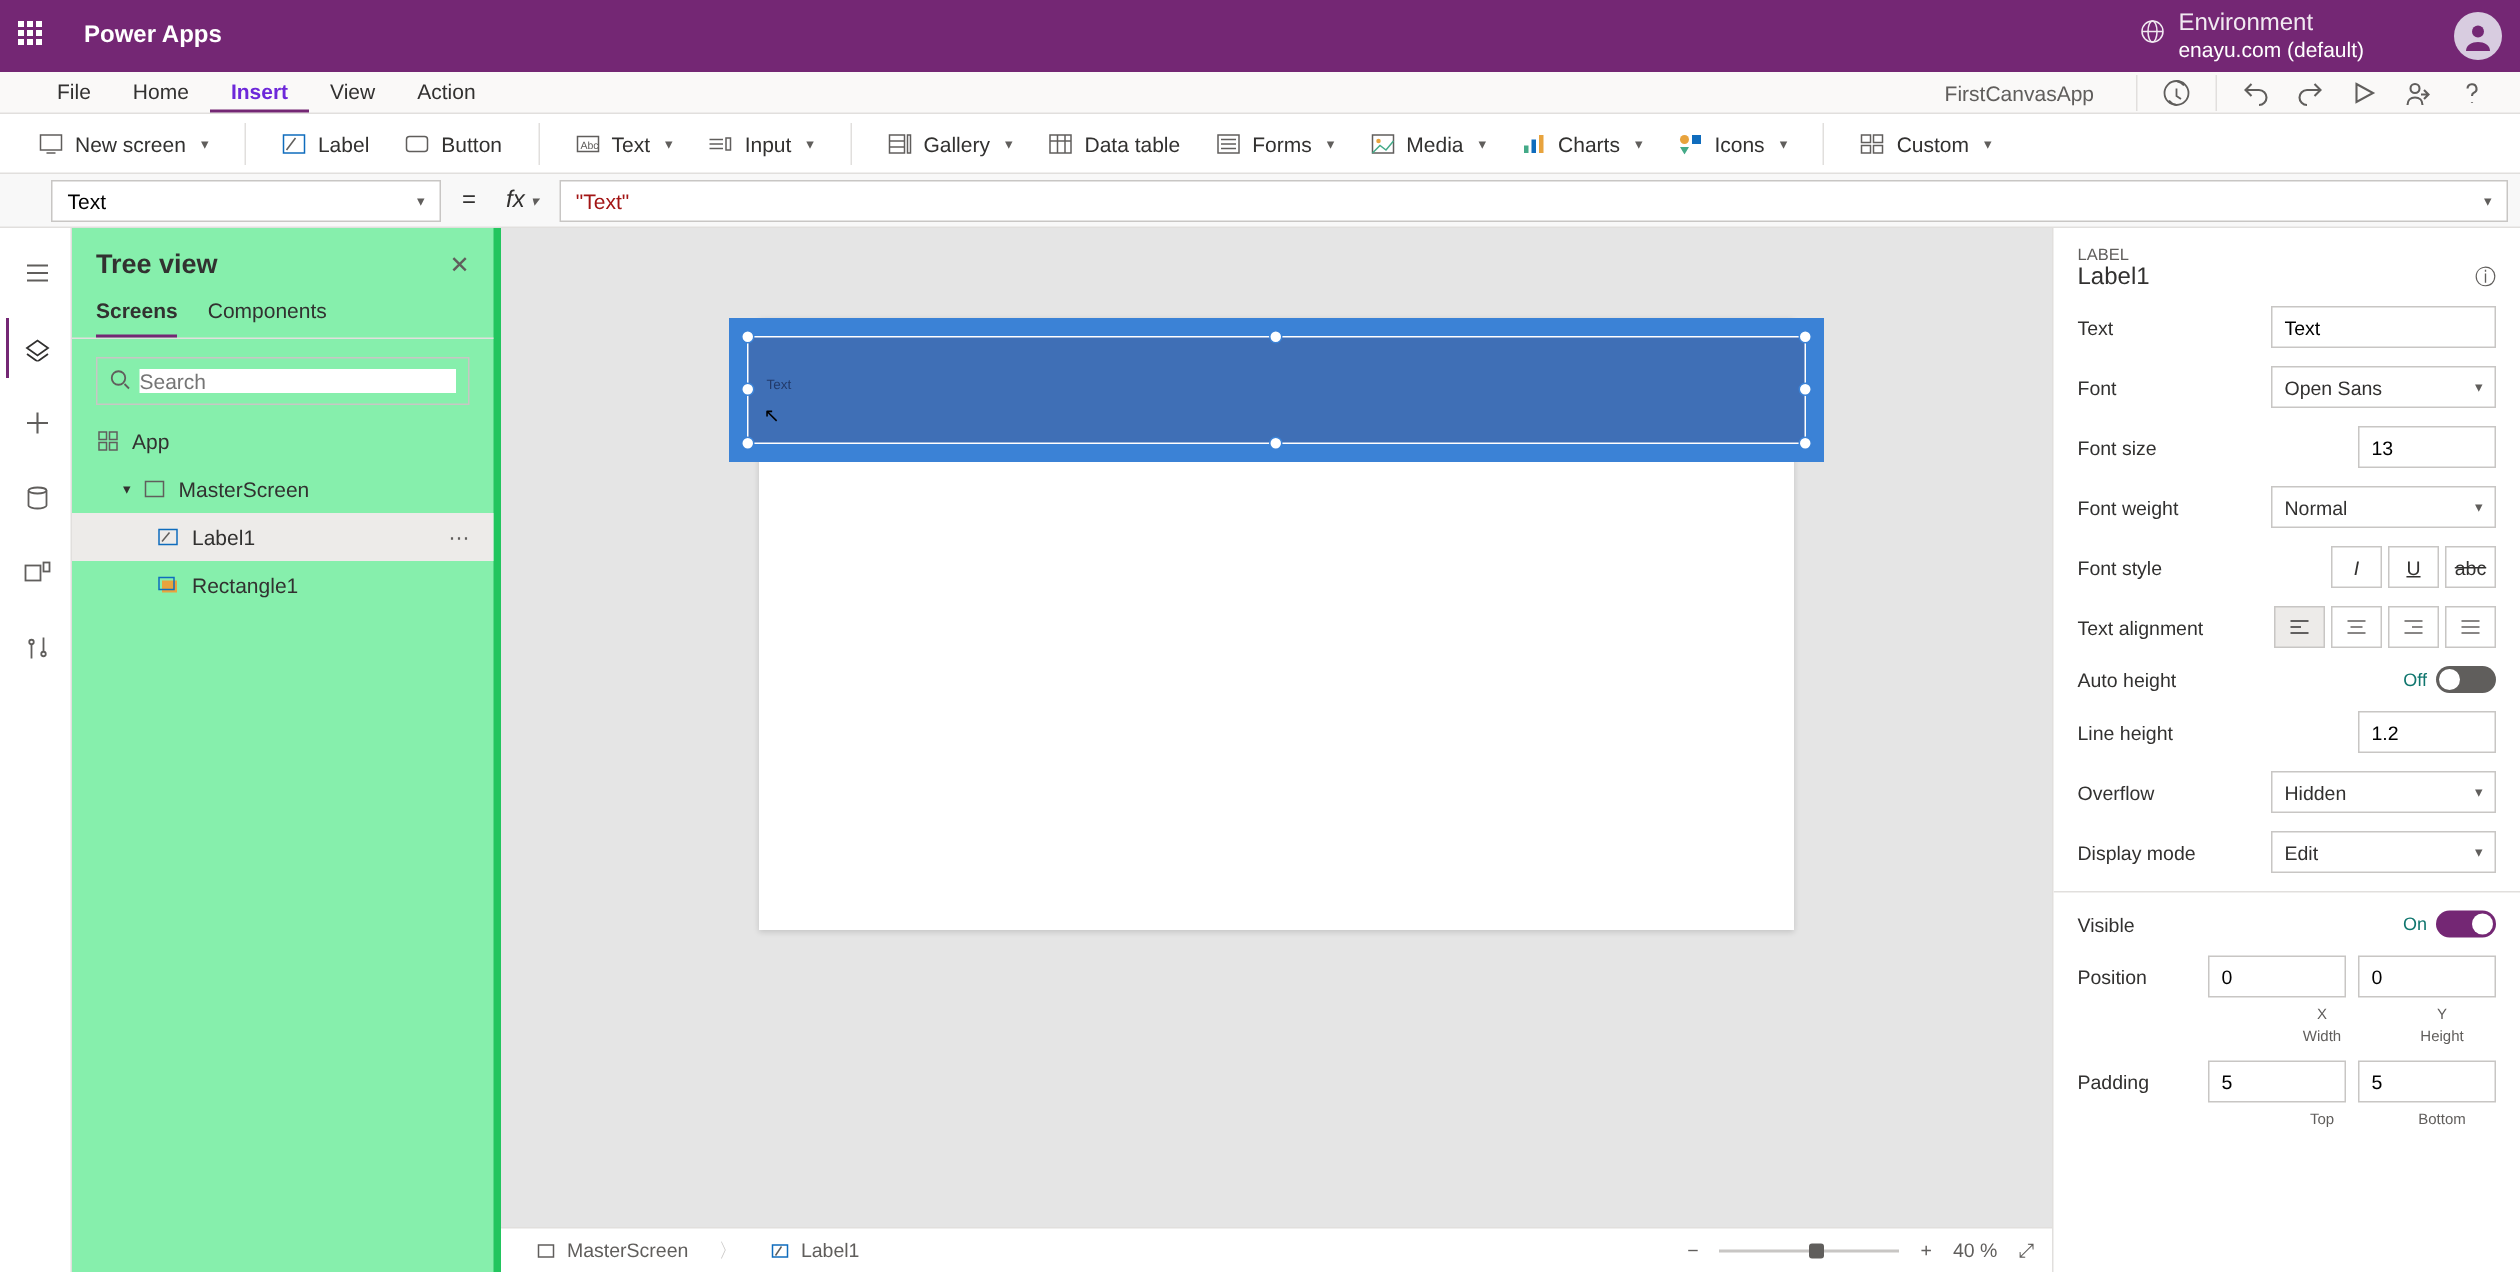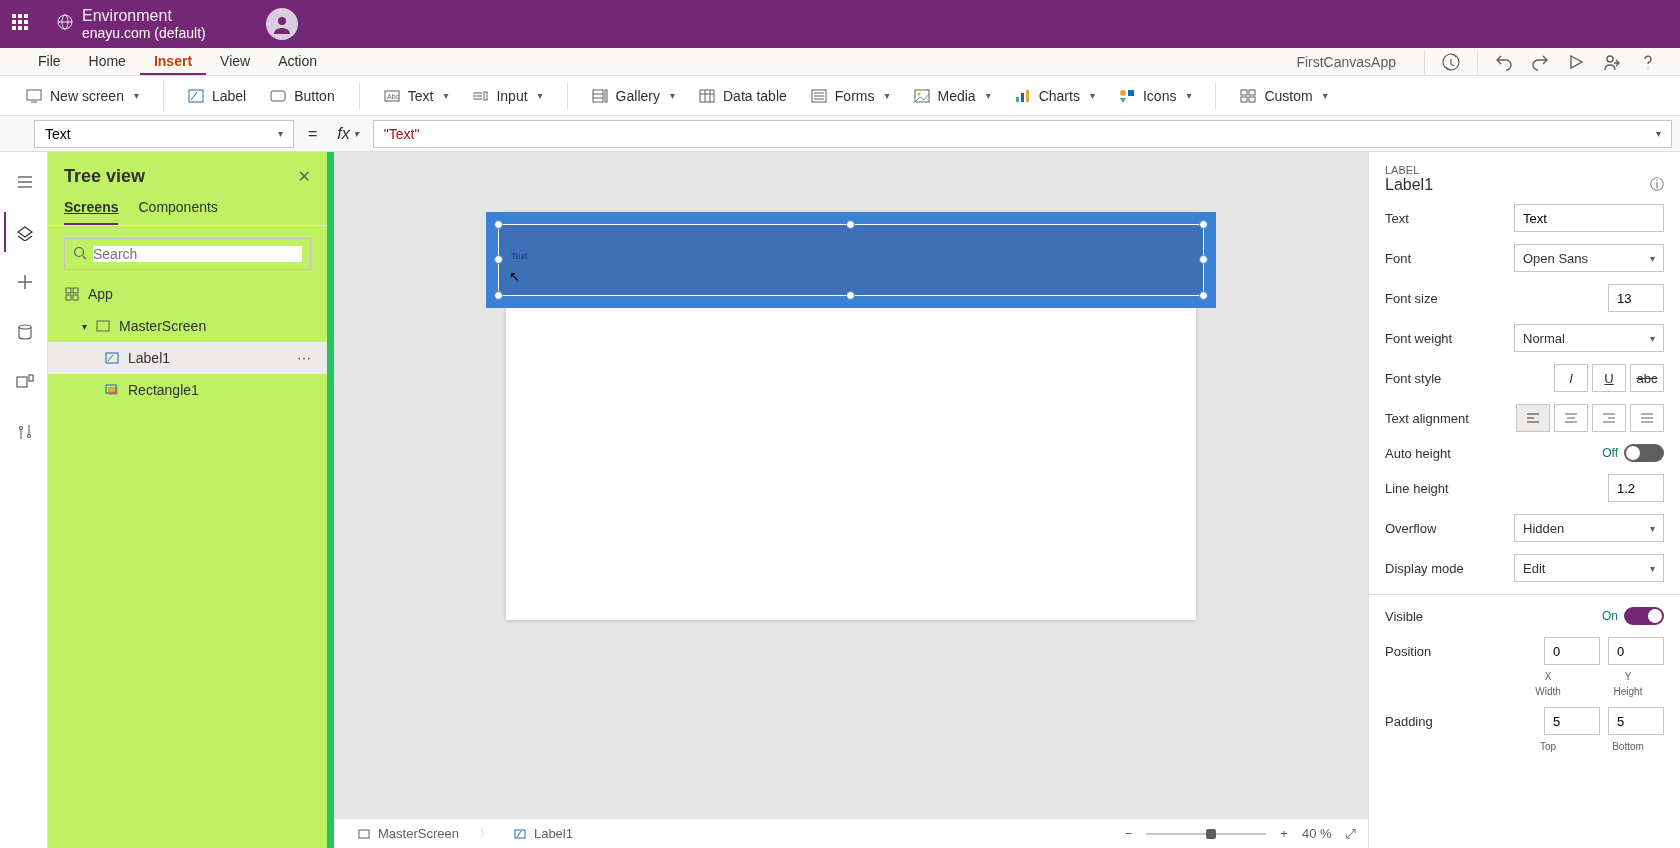--- a/index.html
+++ b/index.html
@@ -14,21 +14,21 @@
 .env-icon { margin-right: 8px; opacity: .9; }
 .env-text { display: flex; flex-direction: column; line-height: 1.15; }
 .env-label { font-size: 16px; opacity: .9; }
 .env-name { font-size: 14px; }
 .avatar { width: 32px; height: 32px; border-radius: 50%; background: #d8cce0; display: flex; align-items: center; justify-content: center; }
 .avatar svg { fill: #742774; }
 
 
 .menubar { height: 28px; background: #faf9f8; border-bottom: 1px solid #e1dfdd; display: flex; align-items: stretch; padding-left: 24px; }
 .menu-item { display: flex; align-items: center; padding: 0 14px; font-size: 14px; color: #323130; cursor: pointer; border-bottom: 2px solid transparent; }
-.menu-item.active { border-bottom-color: #742774; color: #c2410c; font-weight: 600; }
+.menu-item.active { border-bottom-color: #742774; color: #6d28d9; font-weight: 600; }
 .menubar-spacer { flex: 1; }
 .menubar-right { display: flex; align-items: center; padding-right: 16px; gap: 4px; }
 .app-name { font-size: 14px; color: #605e5c; padding: 0 18px; }
 .icon-wrap { width: 32px; height: 32px; display: flex; align-items: center; justify-content: center; color: #605e5c; cursor: pointer; }
 .vsep { width: 1px; height: 24px; background: #e1dfdd; margin: 0 6px; }
 
 
 .ribbon { height: 40px; background: #fff; border-bottom: 1px solid #e1dfdd; display: flex; align-items: center; gap: 8px; padding: 0 18px; }
 .ribbon-btn { display: flex; align-items: center; gap: 8px; padding: 4px 8px; font-size: 14px; color: #323130; cursor: pointer; }
 .ribbon-sep { width: 1px; height: 28px; background: #e1dfdd; margin: 0 8px; }
@@ -44,26 +44,26 @@
 
 
 .main { flex: 1; display: flex; min-height: 0; }
 
 
 .rail { width: 48px; background: #fff; border-right: 1px solid #e1dfdd; display: flex; flex-direction: column; align-items: center; padding-top: 10px; gap: 10px; }
 .rail-item { width: 40px; height: 40px; display: flex; align-items: center; justify-content: center; color: #605e5c; cursor: pointer; border-left: 2px solid transparent; }
 .rail-item.active { border-left-color: #742774; color: #323130; }
 
 
-.tree { width: 286px; background: #bef264; border-right: 7px solid #22c55e; display: flex; flex-direction: column; }
+.tree { width: 286px; background: #86efac; border-right: 5px solid #22c55e; display: flex; flex-direction: column; }
 .tree-head { display: flex; align-items: center; justify-content: space-between; padding: 14px 16px 6px 16px; }
 .tree-title { font-size: 18px; font-weight: 600; color: #323130; }
 .tree-tabs { display: flex; gap: 20px; padding: 6px 16px 0 16px; border-bottom: 1px solid #e1dfdd; }
 .tree-tab { font-size: 14px; padding-bottom: 8px; cursor: pointer; color: #323130; }
-.tree-tab.active { border-bottom: 2px solid #742774; font-weight: 600; text-decoration: underline; }
+.tree-tab.active { border-bottom: 2px solid #742774; font-weight: 600; }
 .search { margin: 12px 16px 8px 16px; height: 32px; border: 1px solid #c8c6c4; display: flex; align-items: center; padding: 0 8px; gap: 6px; font-size: 14px; color: #605e5c; }
 .search input { border: none; outline: none; flex: 1; font-size: 14px; }
 .tree-rows { display: flex; flex-direction: column; }
 .tree-row { display: flex; align-items: center; height: 32px; padding: 0 16px; font-size: 14px; color: #323130; gap: 8px; cursor: pointer; }
 .tree-row.indent1 { padding-left: 34px; }
 .tree-row.indent2 { padding-left: 56px; }
 .tree-row.selected { background: #edebe9; }
 .tree-row .more { margin-left: auto; color: #605e5c; }
 
 
@@ -87,21 +87,21 @@
 
 .props { width: 312px; background: #fff; border-left: 1px solid #e1dfdd; overflow-y: auto; }
 .props-head { padding: 12px 16px 4px 16px; }
 .props-type { font-size: 11px; color: #605e5c; text-transform: uppercase; }
 .props-name { font-size: 16px; color: #323130; display: flex; justify-content: space-between; align-items: center; }
 .props-tabs { display: flex; gap: 18px; padding: 6px 16px 0 16px; border-bottom: 1px solid #e1dfdd; }
 .props-tab { font-size: 13px; padding-bottom: 8px; cursor: pointer; color: #323130; }
 .props-tab.active { border-bottom: 2px solid #742774; font-weight: 600; }
 .prop-row { display: flex; align-items: center; justify-content: space-between; padding: 6px 16px; font-size: 13px; color: #323130; }
 .prop-input { height: 28px; border: 1px solid #c8c6c4; padding: 0 8px; font-size: 13px; background: #fff; }
-.w150 { width: 150px; } .w72 { width: 56px; }
+.w150 { width: 150px; } .w72 { width: 92px; }
 .prop-select2 { height: 28px; border: 1px solid #c8c6c4; padding: 0 8px; font-size: 13px; display: flex; align-items: center; justify-content: space-between; background: #fff; width: 150px; }
 .btngrp { display: flex; gap: 4px; }
 .mini { width: 34px; height: 28px; border: 1px solid #c8c6c4; display: flex; align-items: center; justify-content: center; font-size: 13px; cursor: pointer; }
 .mini.active { background: #edebe9; }
 .toggle { width: 40px; height: 18px; border-radius: 9px; position: relative; cursor: pointer; }
 .toggle.on { background: #742774; }
 .toggle.off { background: #605e5c; }
 .knob { position: absolute; width: 14px; height: 14px; background: #fff; border-radius: 50%; top: 2px; }
 .toggle.on .knob { right: 2px; } .toggle.off .knob { left: 2px; }
 .toggle-wrap { display: flex; align-items: center; gap: 6px; font-size: 12px; color: #0f766e; }
@@ -118,20 +118,21 @@
       <span></span>
       <span></span>
       <span></span>
       <span></span>
       <span></span>
       <span></span>
       <span></span>
       <span></span>
       <span></span>
     </div>
+  <div class="header-title">Power Apps</div>
   <div class="env">
     <span class="env-icon"><svg width="18" height="18" viewBox="0 0 18 18" fill="none" stroke="#fff" stroke-width="1">
           <circle cx="9" cy="9" r="7"></circle>
           <ellipse cx="9" cy="9" rx="3" ry="7"></ellipse>
           <line x1="2" y1="9" x2="16" y2="9"></line>
         </svg></span>
     <div class="env-text">
       <span class="env-label">Environment</span>
       <span class="env-name">enayu.com (default)</span>
     </div>

